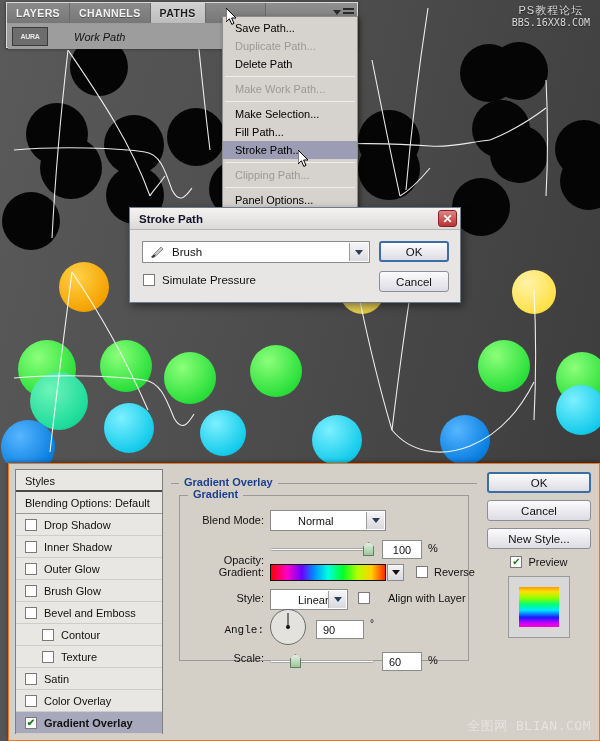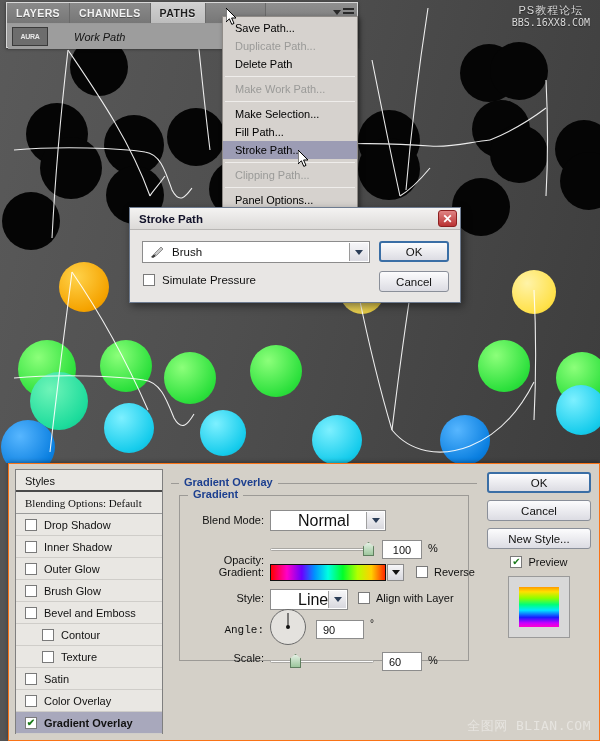--- a/index.html
+++ b/index.html
@@ -169,21 +169,20 @@
   #ls-styles-hdr {
     height: 22px; line-height: 22px; padding-left: 9px;
     font-size: 11px; color: #111;
     background: #e9e7e3;
     border-bottom: 2px solid #4a4a4a;
   }
   #ls-blending {
     height: 22px; line-height: 22px; padding-left: 9px;
     font-size: 11px; color: #111;
     border-bottom: 1px solid #9a9a9a;
-    font-family: Liberation Serif, serif;
   }
   .ls-item {
     height: 22px; display: flex; align-items: center;
     padding-left: 9px; font-size: 11px; color: #111;
     border-bottom: 1px solid #cfcdc9;
   }
   .ls-item.indent { padding-left: 26px; }
   .ls-item.sel { background: #a8a8bc; font-weight: bold; }
   .ls-item .cbox { margin-right: 7px; flex: none; }
 
@@ -200,21 +199,21 @@
   }
   #fs-outer { left: 2px; top: 14px; right: 4px; bottom: 28px; border-top: 1px solid #9c9a96; border-left:0;border-right:0;border-bottom:0; }
   #fs-grad { left: 10px; top: 26px; right: 12px; height: 166px; }
   .rlabel {
     position: absolute; font-size: 11px; color: #111; text-align: right;
   }
   .selbox {
     position: absolute; background: #fff; border: 1px solid #8c8c8c; height: 21px;
     display: flex; align-items: center;
   }
-  .selbox .txt { margin-left: 6px; font-size: 16px; color: #111; padding-left: 21px; }
+  .selbox .txt { margin-left: 6px; font-size: 11px; color: #111; padding-left: 21px; }
   .selbox .arrowbox {
     position: absolute; right: 1px; top: 1px; bottom: 1px; width: 18px;
     background: linear-gradient(#f6f6f8, #d8d8de);
     border-left: 1px solid #a0a0a0;
     display: flex; align-items: center; justify-content: center;
   }
   .numbox {
     position: absolute; background: #fff; border: 1px solid #8c8c8c; height: 19px;
     display: flex; align-items: center; justify-content: center;
     font-size: 11px; color: #111;
@@ -526,21 +525,21 @@
           <span>Reverse</span>
         </div>
 
         <span class="rlabel" style="left:8px;top:96px;width:76px;text-align:right;">Style:</span>
         <div class="selbox" style="left:90px;top:93px;width:78px;">
           <span class="txt">Linear</span>
           <div class="arrowbox">
               <div class="chev"></div>
             </div>
         </div>
-        <div class="chk-inline" style="left:178px;top:96px;">
+        <div class="chk-inline" style="left:178px;top:96px;gap:12px;">
           <span class="cbox"></span>
           <span>Align with Layer</span>
         </div>
 
         <span class="rlabel" style="left:8px;top:128px;width:76px;text-align:right;font-family:Liberation Mono, monospace;">Angle:</span>
         <div id="angle-dial" style="left:90px;top:113px;">
           <div class="needle"></div>
           <div class="hub"></div>
         </div>
         <div class="numbox" style="left:136px;top:124px;width:48px;justify-content:flex-start;padding-left:6px;">90</div>

